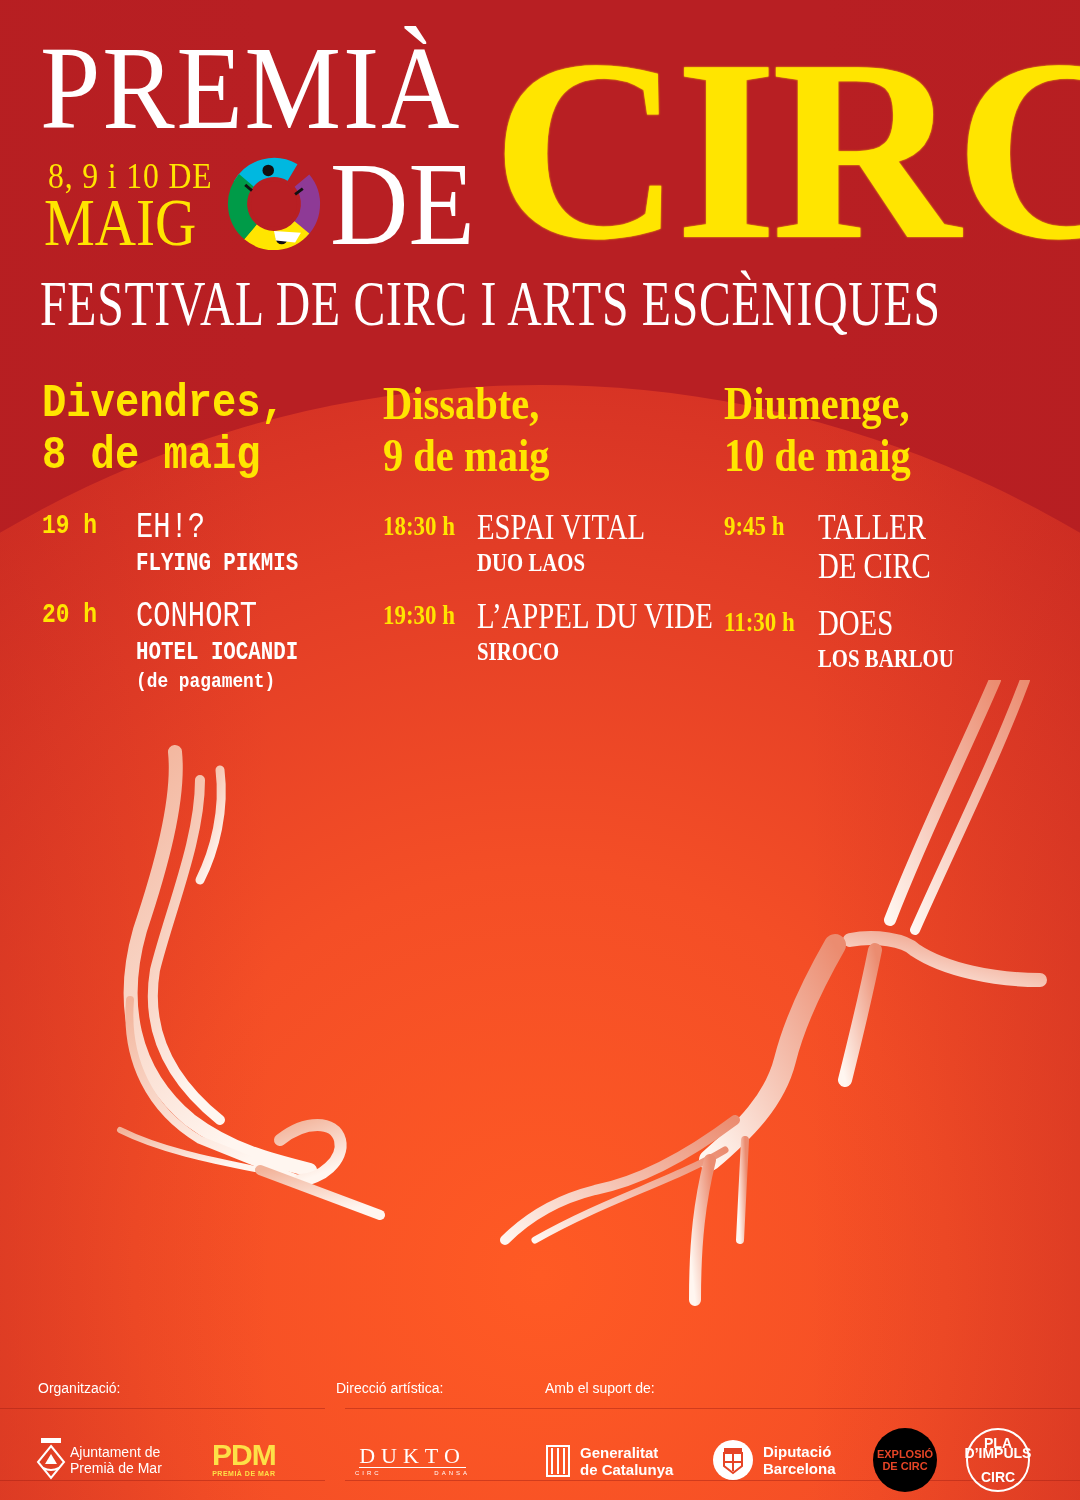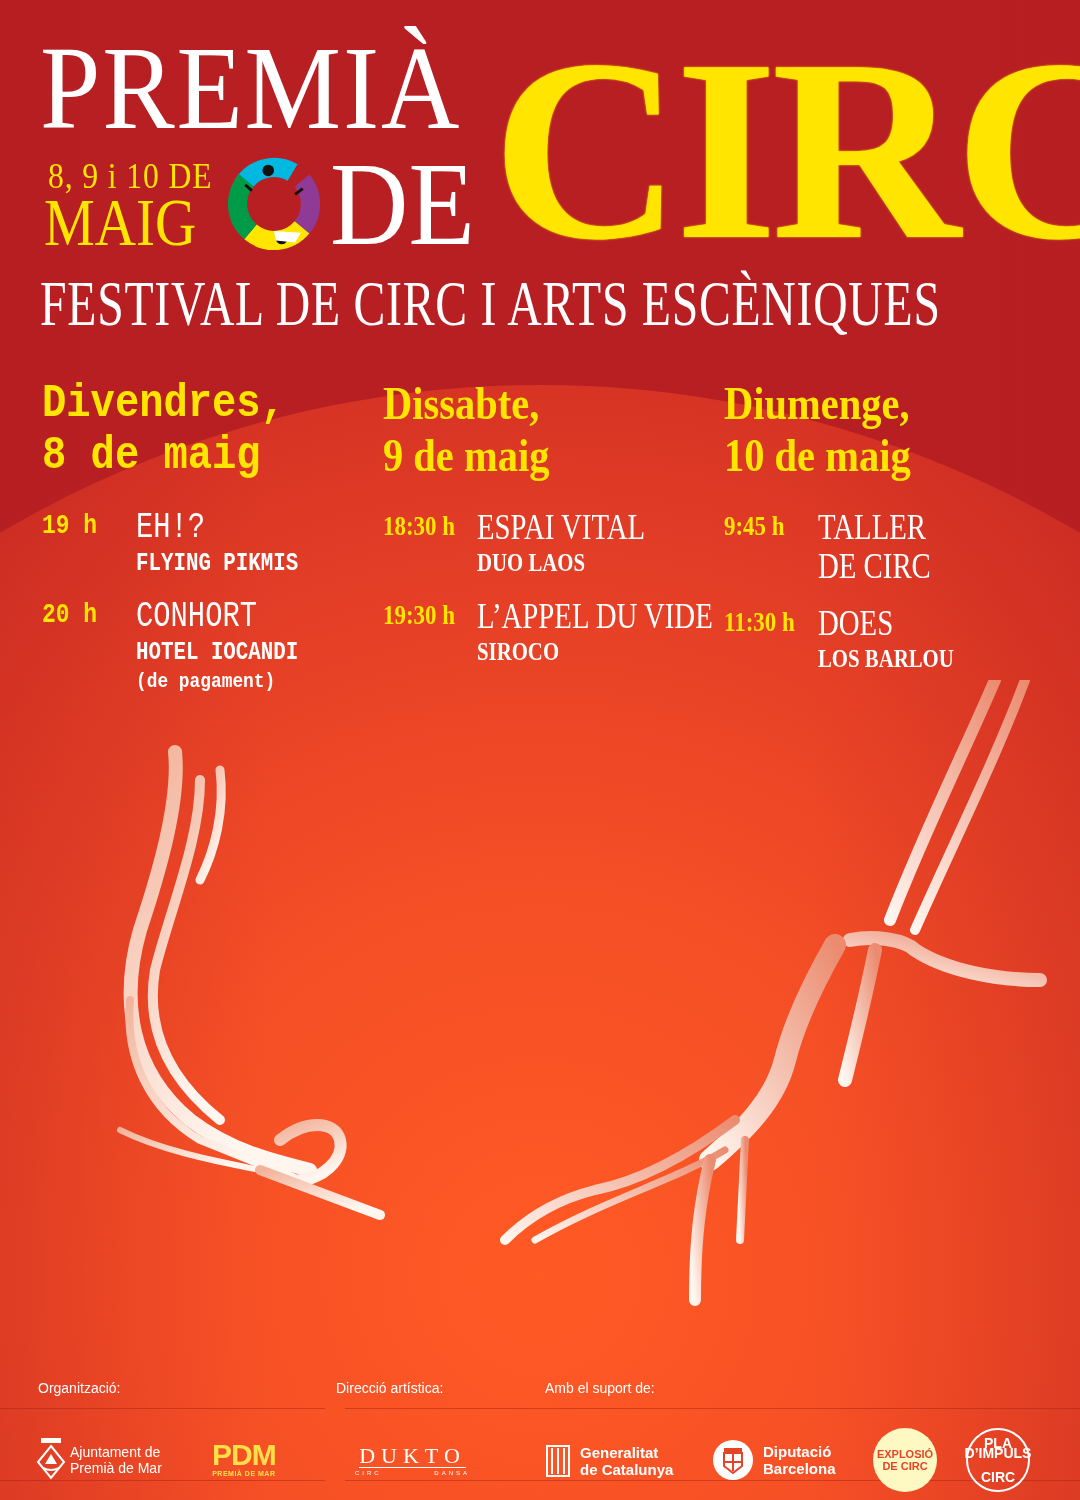--- a/index.html
+++ b/index.html
@@ -281,21 +281,21 @@
     <rect x="11" y="8" width="18" height="4" fill="#E64426"></rect>
     <path d="M11 13 L29 13 L29 26 L20 33 L11 26 Z" fill="none" stroke="#E64426" stroke-width="2"></path>
     <path d="M20 13 L20 31 M11 22 L29 22" stroke="#E64426" stroke-width="2"></path>
   </svg>
   <div style="margin-left:10px;">
     <div class="sponsor-text bold">Diputació</div>
     <div class="sponsor-text bold">Barcelona</div>
   </div>
 </div>
 
-<div class="sponsor circle-logo" style="left:873px; top:1428px; background:#fef9c3; color:#E64426; font-size:11px; line-height:12px; flex-direction:column;">
+<div class="sponsor circle-logo" style="left:873px; top:1428px; background:#000000; color:#E64426; font-size:11px; line-height:12px; flex-direction:column;">
   <span>EXPLOSIÓ</span>
   <span>DE CIRC</span>
 </div>
 
 <div class="sponsor circle-logo" style="left:966px; top:1428px; border:2px solid #fff; color:#fff; font-size:14px; line-height:10px; flex-direction:column; justify-content:space-between; padding:8px 0; box-sizing:border-box;">
   <span>PLA D’IMPULS</span>
   <span>CIRC</span>
 </div>
 
 </body></html>

